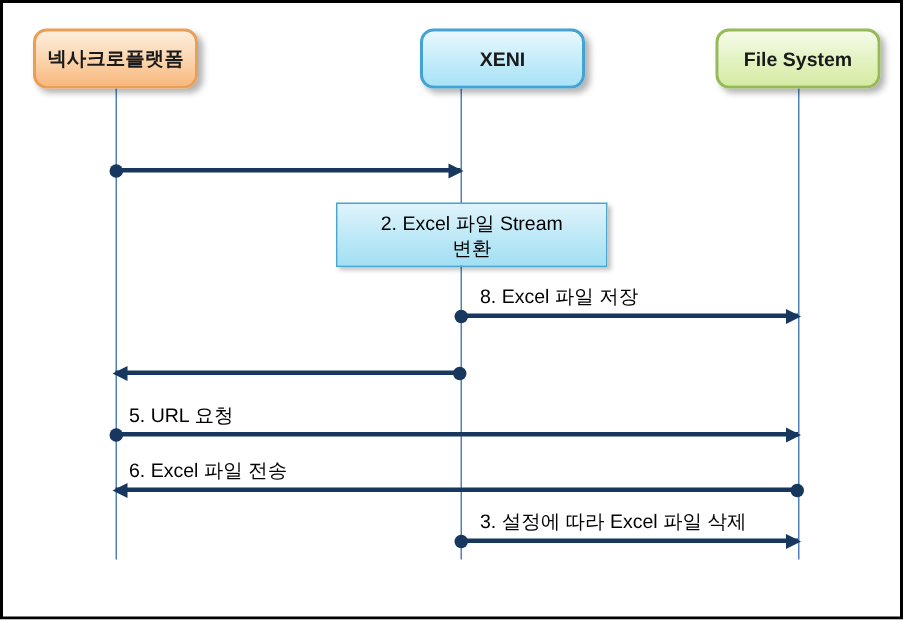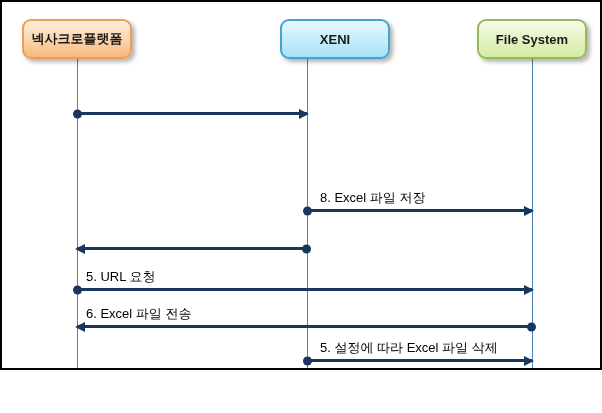--- a/index.html
+++ b/index.html
@@ -1,17 +1,17 @@
 <!DOCTYPE html>
 <html><head>
 <meta charset="utf-8">
 <style>
   html,body { margin:0; padding:0; background:#ffffff; }
   #stage {
-    position:relative; width:602px; height:370px;
+    position:relative; width:602px; height:413px;
     box-sizing:border-box; border:2px solid #000000; background:#ffffff;
     font-family:"Liberation Sans","DejaVu Sans",sans-serif;
     overflow:hidden;
   }
   
   .actor {
     position:absolute; top:17px; width:110px; height:40px;
     box-sizing:border-box; border-radius:9px; border:2px solid;
     display:flex; align-items:center; justify-content:center;
     font-size:13px; font-weight:bold; color:#1a1a1a;
@@ -59,20 +59,24 @@
   </div>
   <div class="actor actor-fs">
     <span>File System</span>
   </div>
 
   <div class="mline" style="left:75px; top:110px; width:230px;">
     <span class="dot dot-start"></span>
     <span class="head head-right"></span>
   </div>
 
+  <div class="note">
+    <span>2. Excel 파일 Stream</span>
+    <span>변환</span>
+  </div>
 
   <div class="mlabel" style="left:318px; top:188px;">8. Excel 파일 저장</div>
   <div class="mline" style="left:305px; top:207px; width:225px;">
     <span class="dot dot-start"></span>
     <span class="head head-right"></span>
   </div>
 
   <div class="mline" style="left:75px; top:245px; width:230px;">
     <span class="dot dot-end"></span>
     <span class="head head-left"></span>
@@ -83,19 +87,19 @@
     <span class="dot dot-start"></span>
     <span class="head head-right"></span>
   </div>
 
   <div class="mlabel" style="left:84px; top:304px;">6. Excel 파일 전송</div>
   <div class="mline" style="left:75px; top:323px; width:455px;">
     <span class="dot dot-end"></span>
     <span class="head head-left"></span>
   </div>
 
-  <div class="mlabel" style="left:318px; top:338px;">5. 설정에 따라 Excel 파일 삭제</div>
+  <div class="mlabel" style="left:318px; top:338px;">3. 설정에 따라 Excel 파일 삭제</div>
   <div class="mline" style="left:305px; top:357px; width:225px;">
     <span class="dot dot-start"></span>
     <span class="head head-right"></span>
   </div>
 
 </div>
 
 </body></html>

